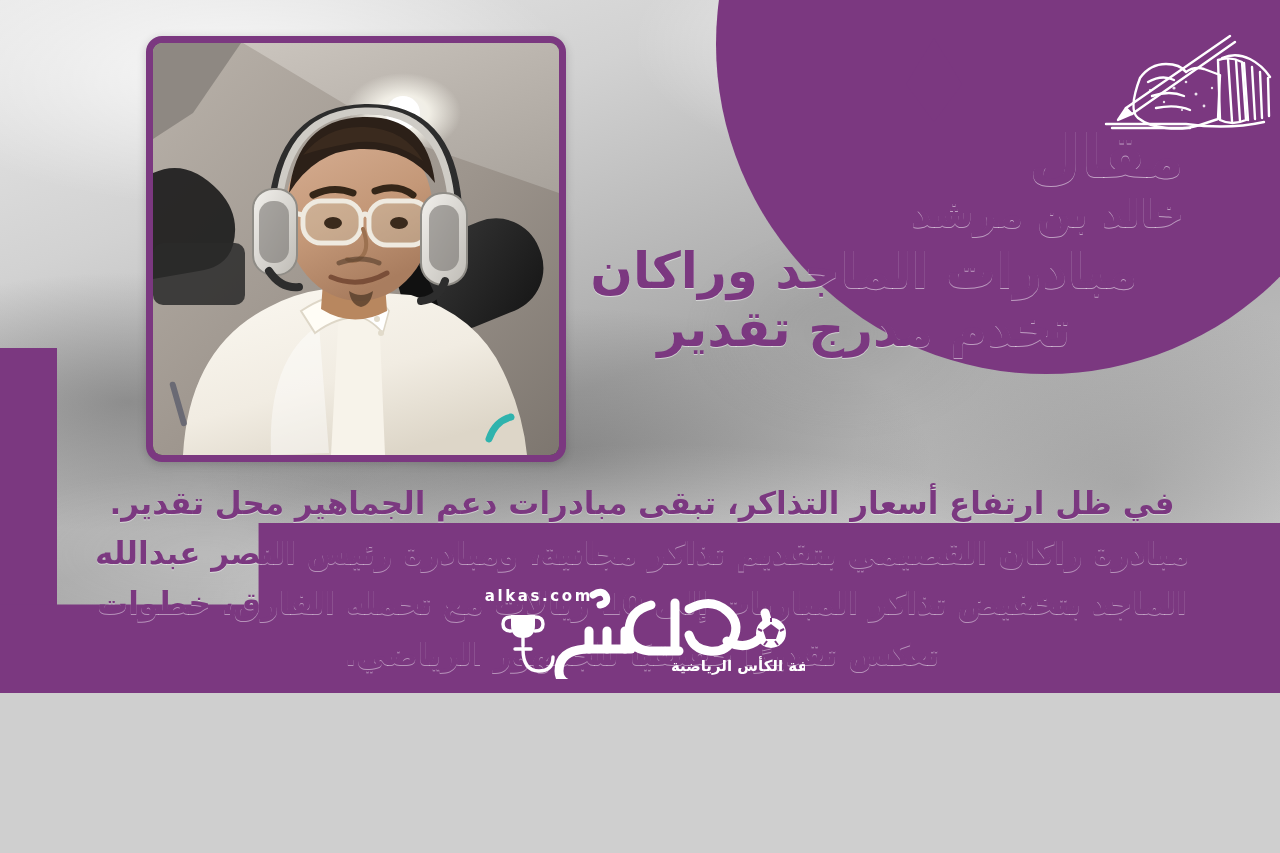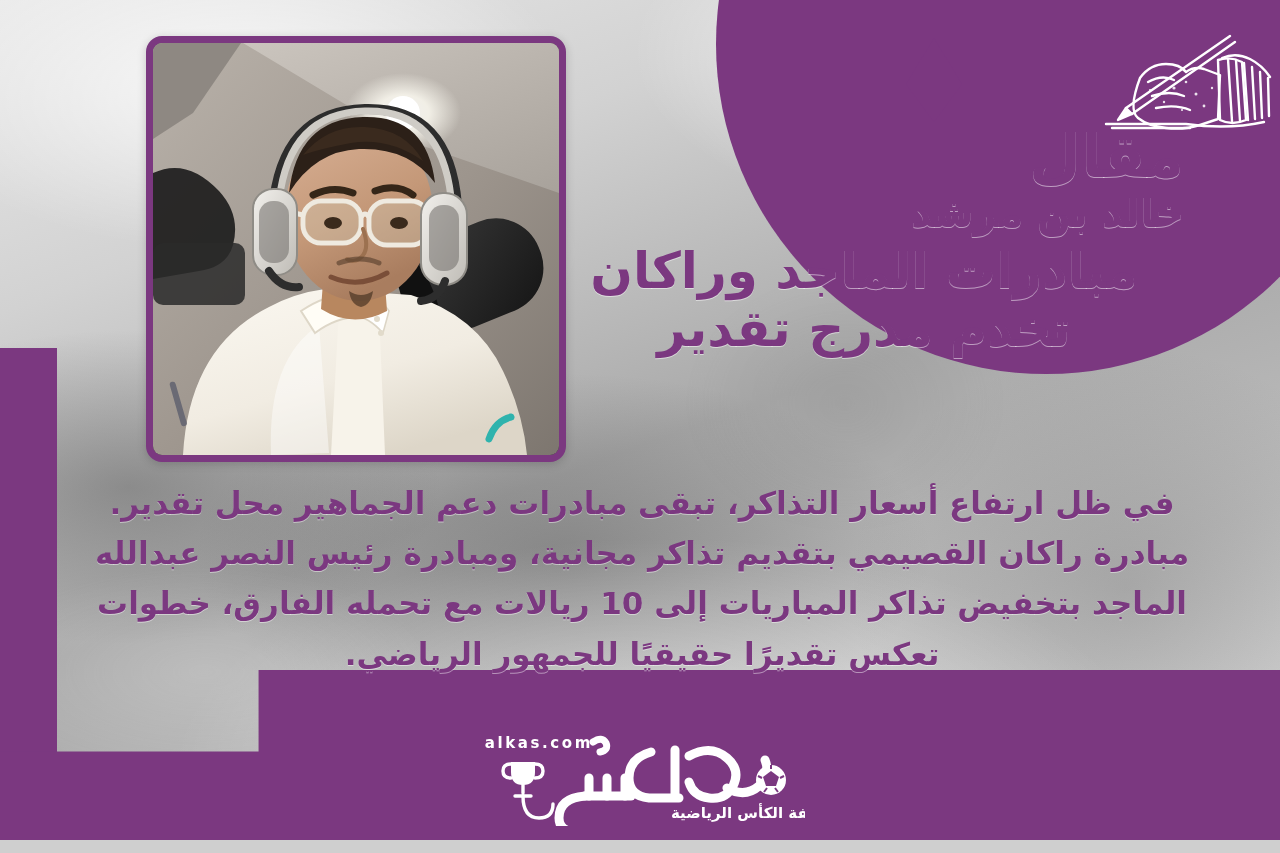--- a/index.html
+++ b/index.html
@@ -3,21 +3,21 @@
 <meta charset="utf-8">
 <title>alkas article card</title>
 <style>
   html,body{margin:0;padding:0;}
   body{
     width:1280px;height:853px;overflow:hidden;
     font-family:"DejaVu Sans","Liberation Sans",sans-serif;
     background:#cfcfcf;
   }
   #card{
-    position:relative;width:1280px;height:840px;overflow:hidden;
+    position:relative;width:1280px;height:693px;overflow:hidden;
     background:#b9b9b9;
   }
   
   .bg-base{
     position:absolute;inset:0;
     background:
       radial-gradient(ellipse 46% 34% at 78% 6%,  rgba(255,255,255,.95) 0%, rgba(255,255,255,0) 62%),
       radial-gradient(ellipse 40% 30% at 18% 10%, rgba(255,255,255,.78) 0%, rgba(255,255,255,0) 66%),
       radial-gradient(ellipse 55% 40% at 52% 92%, rgba(255,255,255,.55) 0%, rgba(255,255,255,0) 70%),
       radial-gradient(ellipse 34% 26% at 10% 58%, rgba(70,70,70,.40) 0%, rgba(70,70,70,0) 72%),

